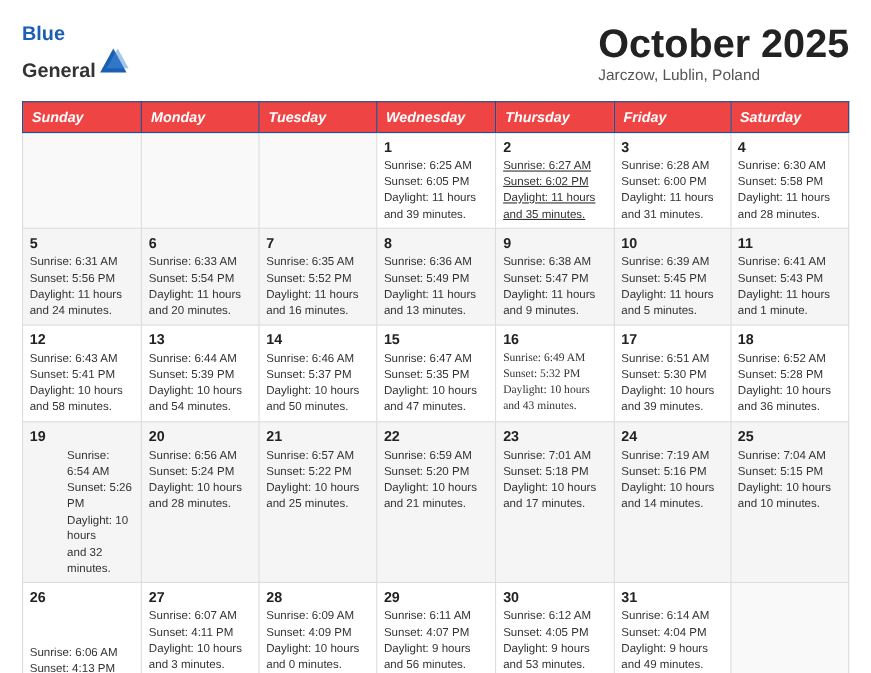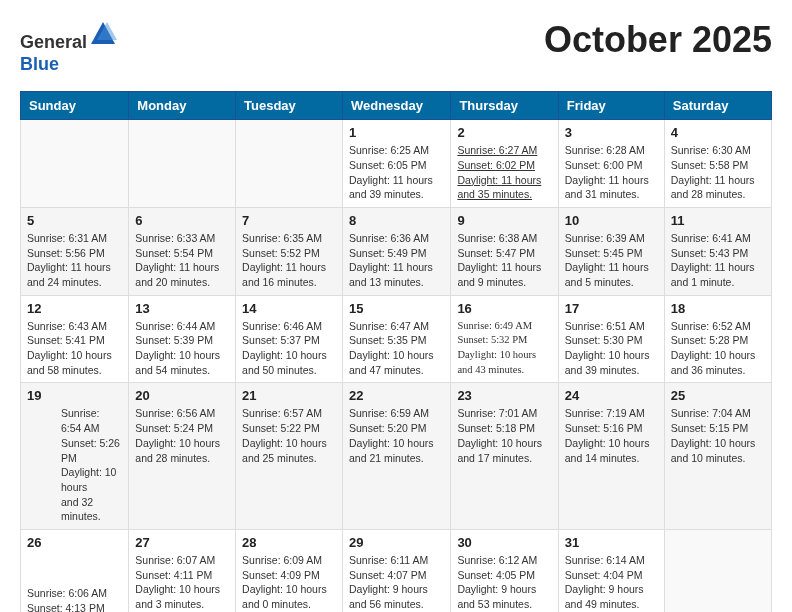--- a/index.html
+++ b/index.html
@@ -44,26 +44,27 @@
     .subtitle {
       font-size: 14px;
       color: #555;
     }
     .calendar {
       width: 100%;
       border-collapse: collapse;
       border: 1px solid #ccc;
     }
     .calendar th {
-      background-color: #0369a1;
+      background-color: #ef4444;
       color: white;
       text-align: left;
       padding: 6px 8px;
       font-size: 13px;
       border: 1px solid #1a5196;
+      font-style: italic;
     }
     .calendar td {
       vertical-align: top;
       border: 1px solid #ddd;
       padding: 5px 6px;
       width: 110px;
       min-height: 80px;
       background: #fff;
       font-size: 11px;
       color: #333;
@@ -87,32 +88,33 @@
       background: #f5f5f5;
     }
   </style>
 </head>
 <body>
 
 <div class="header">
   <div class="logo">
     <div>
       <div class="logo-text">
+        <span class="logo-blue">Blue</span>
+      </div>
+      <div class="logo-text">
         <span class="logo-general">General</span><svg class="logo-icon" viewBox="0 0 28 28" xmlns="http://www.w3.org/2000/svg">
             <polygon points="14,2 26,24 2,24" fill="#1a5fb4"></polygon>
             <polygon points="18,2 28,20 8,20" fill="#4a90d9" opacity="0.5"></polygon>
           </svg>
       </div>
-      <div class="logo-text">
-        <span class="logo-blue">Blue</span>
-      </div>
     </div>
   </div>
   <div class="title-block">
     <div class="month-title">October 2025</div>
+    <div class="subtitle">Jarczow, Lublin, Poland</div>
   </div>
 </div>
 
 <table class="calendar">
   <thead>
     <tr>
     <th>Sunday</th>
         <th>Monday</th>
         <th>Tuesday</th>
         <th>Wednesday</th>

